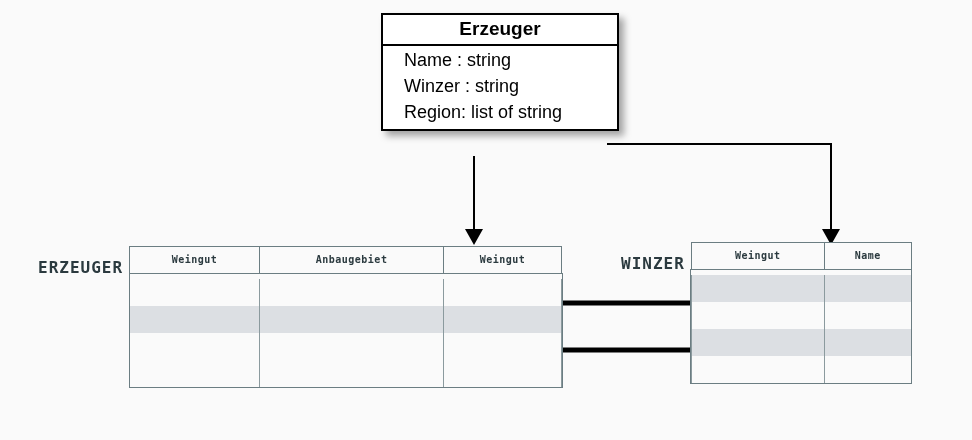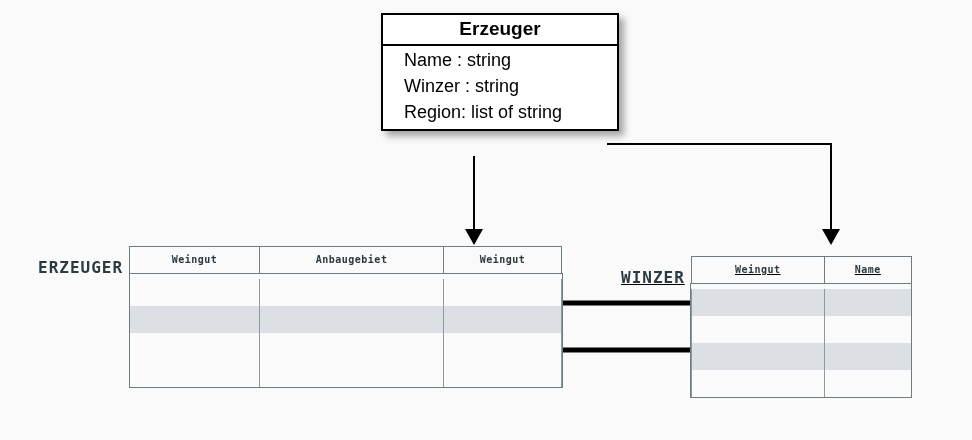--- a/index.html
+++ b/index.html
@@ -195,21 +195,21 @@
         </tr>
         <tr>
           <td></td>
           <td></td>
           <td></td>
         </tr>
       </tbody>
     </table>
   </div>
 
-  <div class="rel-table" style="left:621px; top:256px;text-decoration:underline;">
+  <div class="rel-table" style="left:621px; top:242px;">
     <div class="rel-label">WINZER</div>
     <table class="rel-grid">
       <colgroup>
         <col style="width:133px">
         <col style="width:87px">
       </colgroup>
       <thead>
         <tr>
           <th>Weingut</th>
           <th>Name</th>

